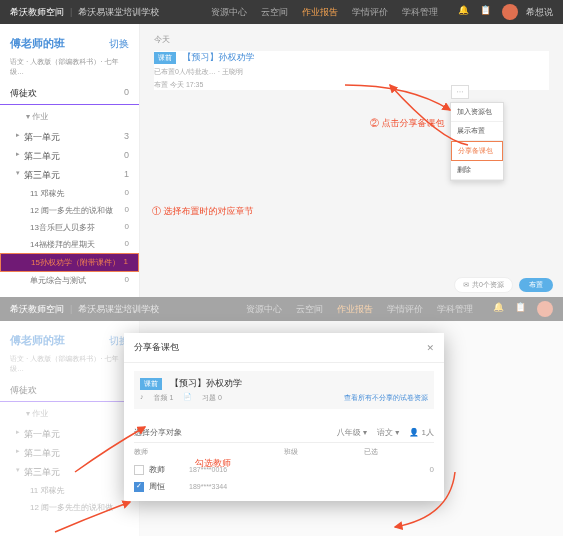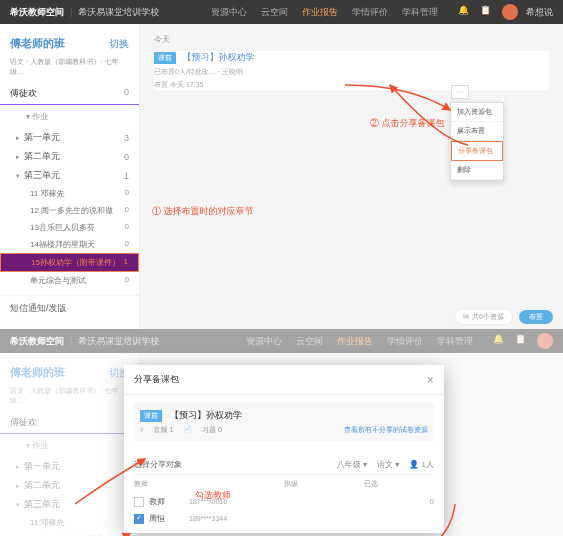--- a/index.html
+++ b/index.html
@@ -1,41 +1,41 @@
 <!DOCTYPE html>
 <html><head>
 <meta charset="utf-8">
 <style>
 *{margin:0;padding:0;box-sizing:border-box;font-family:"Microsoft YaHei",sans-serif}
 body{width:563px;background:#fff;font-size:9px;color:#333}
 .screenshot{position:relative;width:563px}
 
 
 .header{height:24px;background:#3a3a3a;display:flex;align-items:center;padding:0 10px;color:#ccc;font-size:9px}
-.header .logo{color:#fff;font-weight:bold}
+.header .logo{color:#fff;font-weight:normal}
 .header .sep{margin:0 6px;color:#666}
 .header .nav{display:flex;gap:14px;margin-left:auto;margin-right:20px}
 .header .nav span{color:#aaa;cursor:pointer}
 .header .nav .active{color:#f0a050}
 .header .right{display:flex;align-items:center;gap:8px}
 .header .icon{width:14px;height:14px;display:inline-block}
 .header .avatar{width:16px;height:16px;border-radius:50%;background:#e07050}
 
 
 .main{display:flex;background:#f5f5f5}
 .sidebar{width:140px;background:#fff;border-right:1px solid #eee;padding:8px 0}
 .sidebar .title-row{display:flex;align-items:center;padding:4px 10px}
 .sidebar .title{color:#4a90d9;font-size:11px;font-weight:bold}
 .sidebar .switch{margin-left:auto;color:#4a90d9;font-size:10px}
 .sidebar .sub{color:#999;font-size:7px;padding:2px 10px 6px}
 .sidebar .tab-row{padding:4px 10px;border-bottom:1px solid #8b5cf6}
 .sidebar .tab{color:#333}
 .sidebar .count{float:right;color:#999}
 .sidebar .cat{padding:6px 26px;color:#999;font-size:8px}
-.sidebar .tree-item{padding:3px 10px 3px 16px;display:flex;align-items:center;cursor:pointer}
+.sidebar .tree-item{padding:3px 10px 3px 16px;display:flex;align-items:flex-start;cursor:pointer}
 .sidebar .tree-item .arrow{width:8px;color:#999;font-size:7px}
 .sidebar .tree-item .label{flex:1;color:#555}
 .sidebar .tree-item .num{color:#999}
 .sidebar .tree-child{padding:3px 10px 3px 30px;display:flex;color:#777;font-size:8px}
 .sidebar .tree-child .label{flex:1}
 .sidebar .tree-child .num{color:#999}
 .sidebar .tree-child.selected{border:1px solid #f08050;color:#f08050;background:#701a75}
 .sidebar .tree-child.selected .num{color:#f08050}
 .sidebar .bottom-item{padding:6px 10px;color:#666;border-top:1px solid #f0f0f0;margin-top:6px}
 
@@ -153,21 +153,20 @@
         </div>
       <div class="tree-child selected">
           <span class="label">15孙权劝学（附带课件）</span>
           <span class="num">1</span>
         </div>
       <div class="tree-child">
           <span class="label">单元综合与测试</span>
           <span class="num">0</span>
         </div>
 
-      <div class="bottom-item">短信通知/发版</div>
     </div>
 
     <div class="content">
       <div class="today">今天</div>
       <div class="hw-card">
         <span class="hw-tag">课前</span>
         <span class="hw-title">【预习】孙权劝学</span>
         <div class="hw-meta">已布置0人/待批改… · 王晓明</div>
         <div class="hw-time">布置  今天  17:35</div>
       </div>

